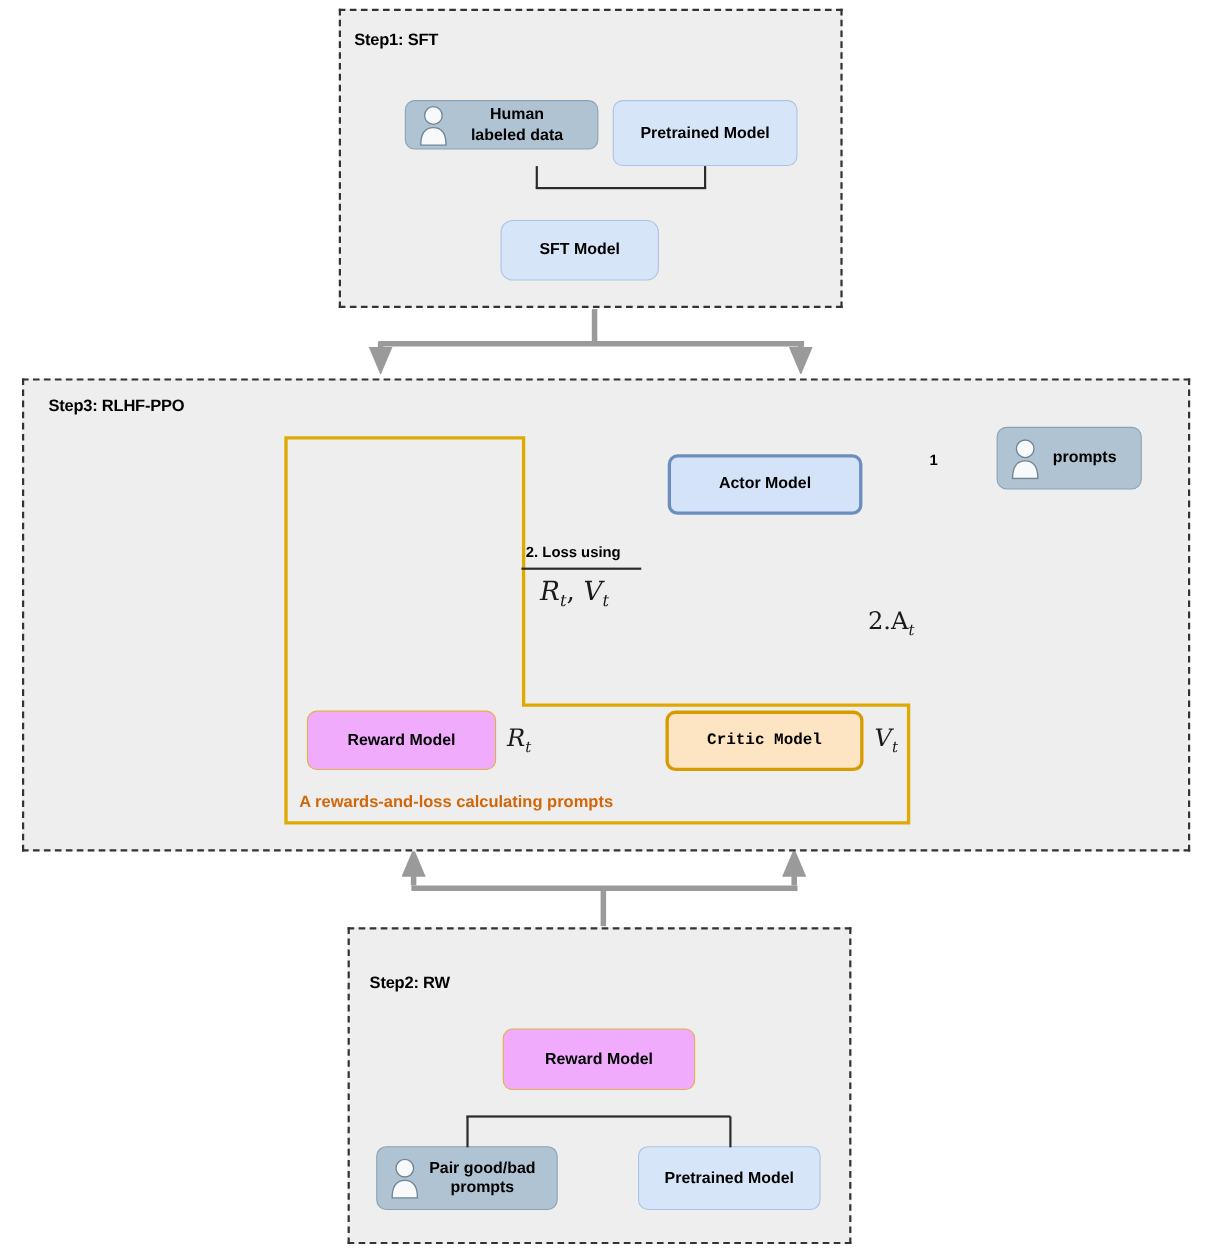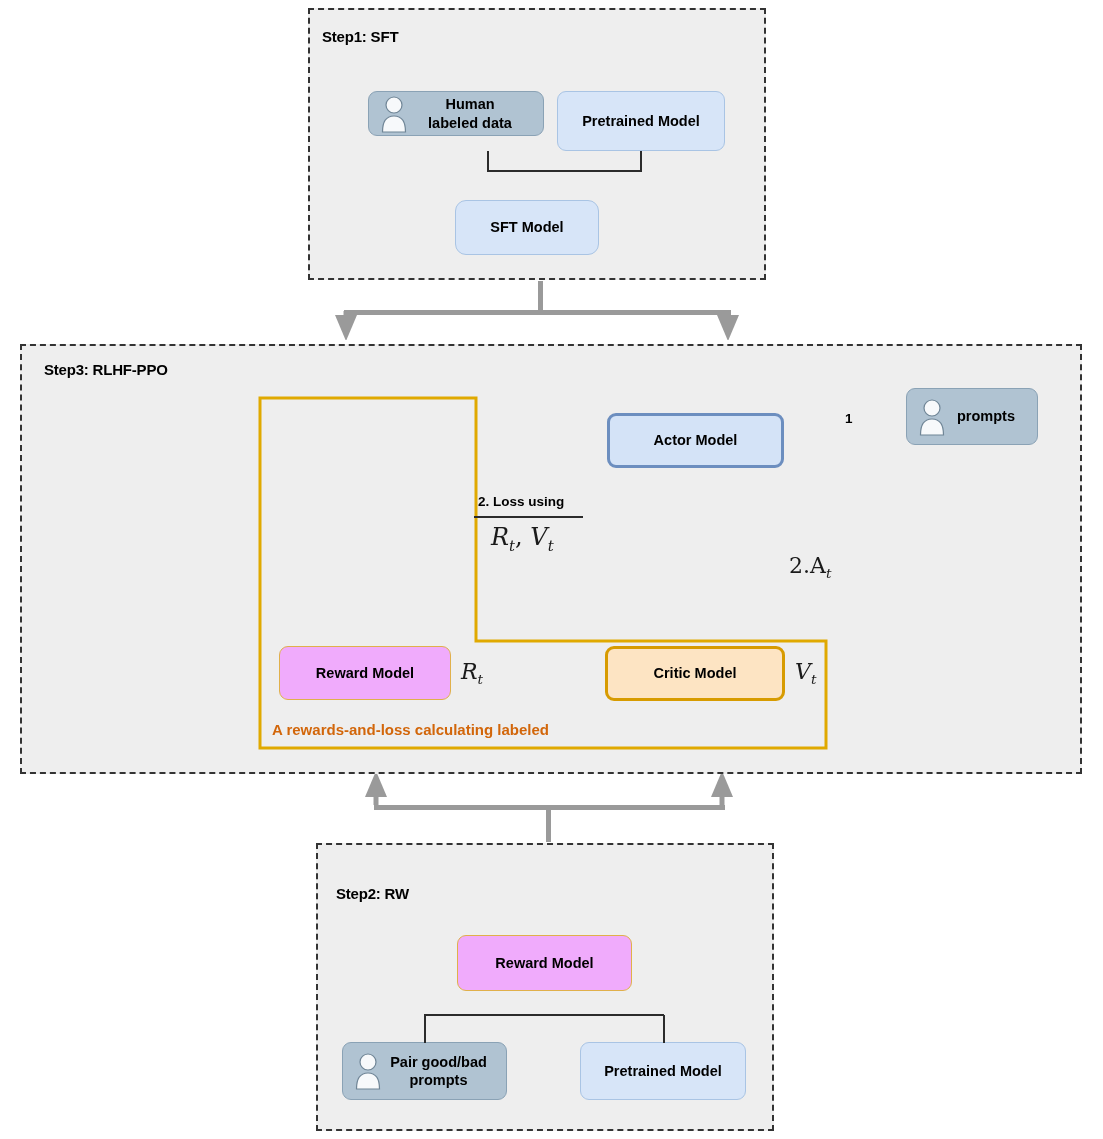--- a/index.html
+++ b/index.html
@@ -231,21 +231,21 @@
   </div>
 
   <div class="math" style="left:461px; top:659px;">
     <span>R</span><span class="sub">t</span>
   </div>
 
   <div class="node node-blue-strong" style="left:607px; top:413px; width:177px; height:55px;">
     <span class="label">Actor Model</span>
   </div>
 
-  <div class="node node-orange-strong" style="left:605px; top:646px; width:180px; height:55px;">
+  <div class="node node-orange-strong" style="left:605px; top:646px; width:180px; height:55px;font-family:Liberation Mono, monospace;">
     <span class="label">Critic Model</span>
   </div>
 
   <div class="math" style="left:795px; top:659px;">
     <span>V</span><span class="sub">t</span>
   </div>
 
   <div class="node node-gray with-icon" style="left:906px; top:388px; width:132px; height:57px;">
     <span class="person-icon">
       <svg viewBox="0 0 30 38" width="30" height="38">
@@ -261,21 +261,21 @@
   <div class="math" style="left:789px; top:512px;margin-top:41px;">
     <span class="up">2.A</span><span class="sub">t</span>
   </div>
 
   <div class="edge-label" style="left:478px; top:494px;">2. Loss using</div>
   <div class="ln ln-h" style="left:474px; top:516px; width:109px;"></div>
   <div class="math" style="left:491px; top:523px; font-size:24px;">
     <span>R</span><span class="sub">t</span><span class="up">,</span> <span>V</span><span class="sub">t</span>
   </div>
 
-  <div class="system-label" style="left:272px; top:721px;">A rewards-and-loss calculating labeled</div>
+  <div class="system-label" style="left:272px; top:721px;">A rewards-and-loss calculating prompts</div>
 
   <div class="gln gln-v" style="left:546px; top:806px; height:36px;"></div>
   <div class="gln gln-h" style="left:374px; top:805px; width:351px;"></div>
 
   <div class="step-box" style="left:316px; top:843px; width:458px; height:288px;"></div>
   <div class="step-title" style="left:336px; top:885px;">Step2: RW</div>
 
   <div class="node node-orange" style="left:457px; top:935px; width:175px; height:56px;">
     <span class="label">Reward Model</span>
   </div>

